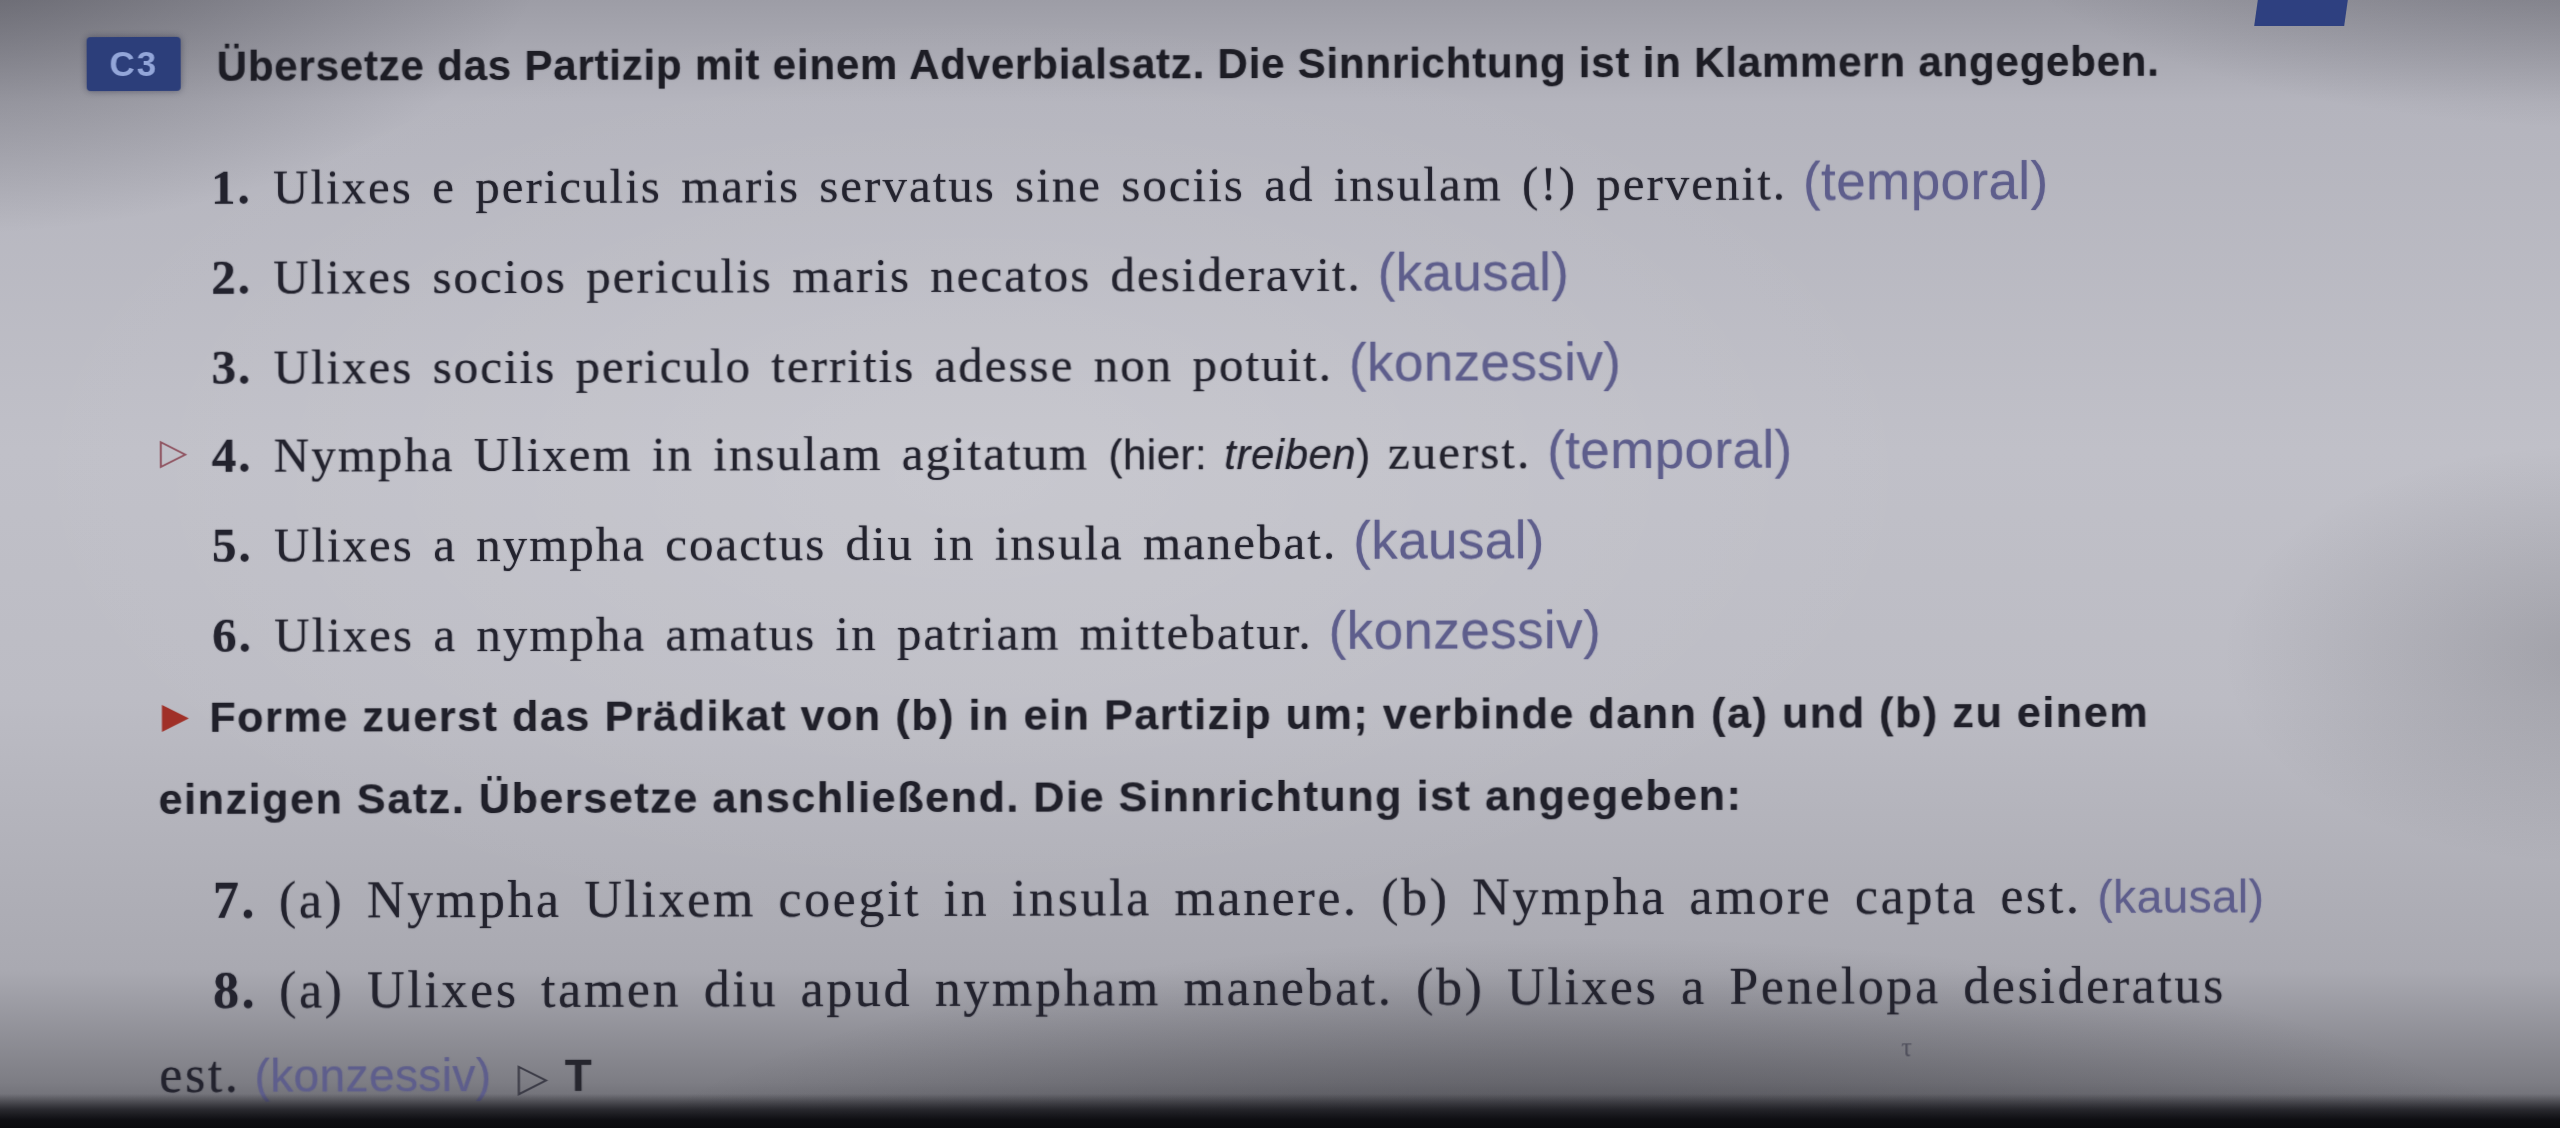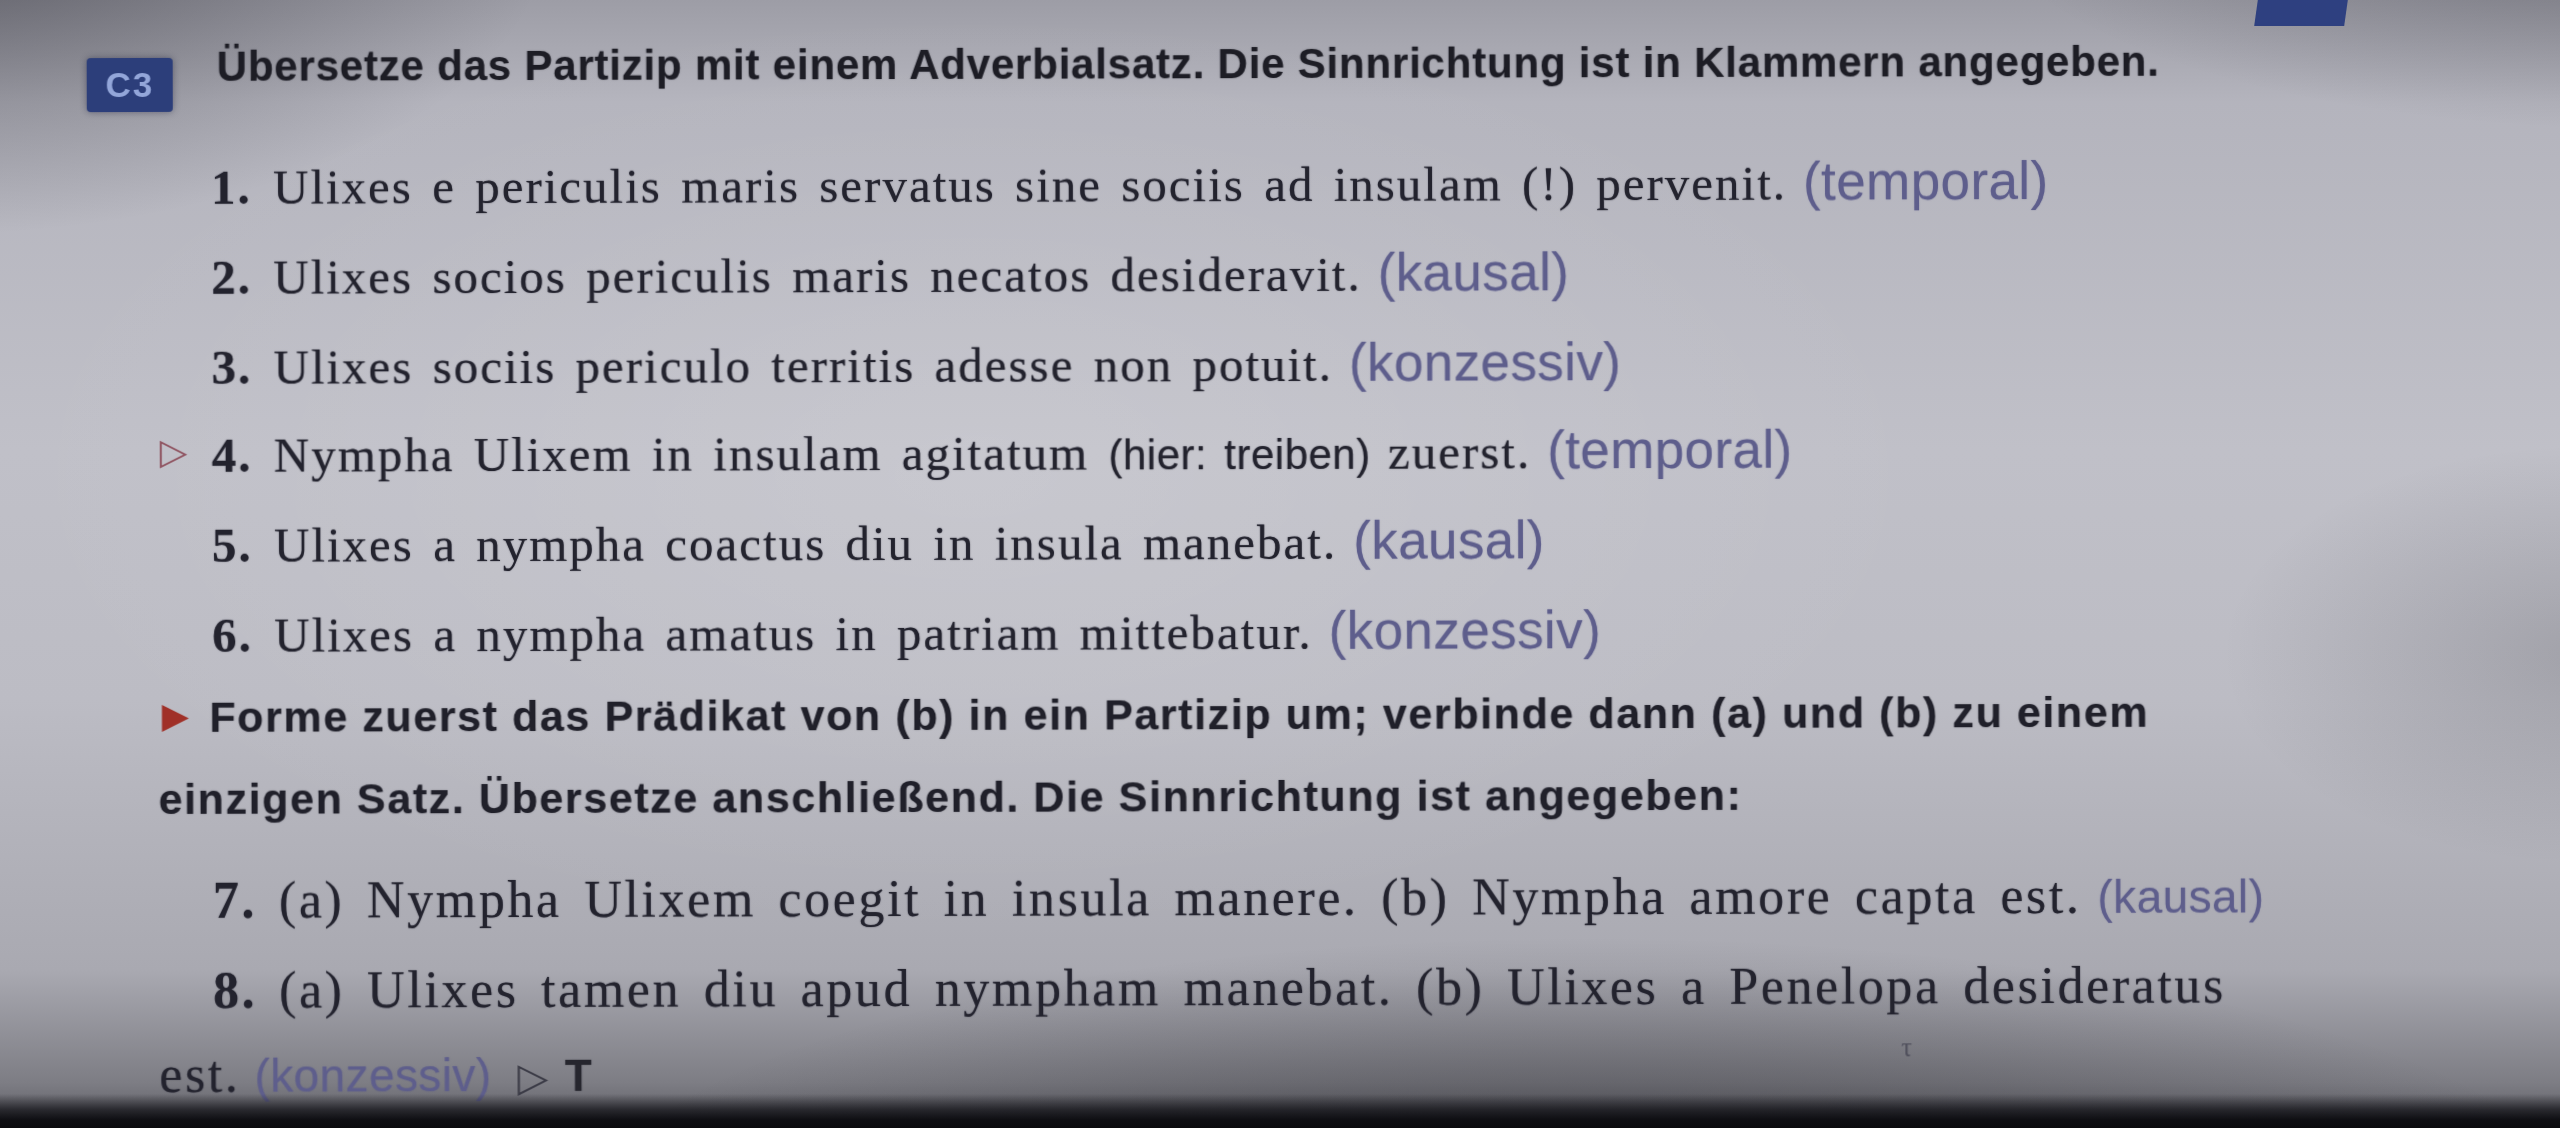--- a/index.html
+++ b/index.html
@@ -11,21 +11,21 @@
       radial-gradient(ellipse 1500px 720px at 38% 42%, rgba(255,255,255,0.13), rgba(255,255,255,0) 65%),
       radial-gradient(ellipse 950px 460px at -3% -6%, rgba(18,18,26,0.45), rgba(18,18,26,0) 66%),
       radial-gradient(ellipse 950px 330px at 103% -9%, rgba(18,18,26,0.33), rgba(18,18,26,0) 70%),
       radial-gradient(ellipse 520px 300px at 101% 58%, rgba(20,20,26,0.16), rgba(20,20,26,0) 70%),
       radial-gradient(ellipse 1500px 430px at 62% 109%, rgba(14,14,19,0.42), rgba(14,14,19,0) 68%),
       linear-gradient(180deg,#9d9da6 0%,#b4b4bd 9%,#c0c0c8 40%,#bcbcc4 62%,#a9a9b1 86%,#7d7d84 96%,#595960 100%);
   }
   .content { position:absolute; inset:0; transform:rotate(-0.15deg); filter:blur(0.45px); }
 
   .badge {
-    position:absolute; left:88px; top:55px; width:86px; height:54px;
+    position:absolute; left:88px; top:34px; width:94px; height:54px;
     background:#2c3e7a; color:#93a6d9; border-radius:4px;
     display:flex; align-items:center; justify-content:center;
     font-weight:700; font-size:35px; letter-spacing:2px;
     box-shadow:0 0 7px rgba(20,25,50,0.45);
   }
   .heading {
     position:absolute; left:218px; top:40px; white-space:nowrap;
     font-weight:700; font-size:42px; letter-spacing:0.8px; color:#1d1d25;
     text-shadow:0 0 2px rgba(30,30,40,0.35);
   }
@@ -41,21 +41,21 @@
     font-family:"Liberation Sans", sans-serif; font-size:53px;
     letter-spacing:0.4px; word-spacing:normal; color:#5e5e8c; margin-left:16px;
     text-shadow:0 0 1.5px rgba(85,85,135,0.45);
   }
   .item .marker {
     position:absolute; left:-52px; top:8px;
     font-family:"Liberation Sans", sans-serif; font-size:36px; color:#8f5360;
     text-shadow:none;
   }
   .hint { font-family:"Liberation Sans", sans-serif; font-size:42px; letter-spacing:0.5px; }
-  .hint.i { }
+  .hint.i { font-style:italic; }
 
   .instr {
     position:absolute; white-space:nowrap; font-weight:700; font-size:43px;
     letter-spacing:1.6px; color:#20202a; text-shadow:0 0 2px rgba(30,30,40,0.35);
   }
   .instr .arrow { color:#a03028; margin-right:20px; font-size:33px; vertical-align:5px; text-shadow:none; }
 
   .item.big { font-size:52px; letter-spacing:2.6px; word-spacing:7px; }
   .item.big .num { width:66px; }
   .item.big .label { font-size:46px; }

